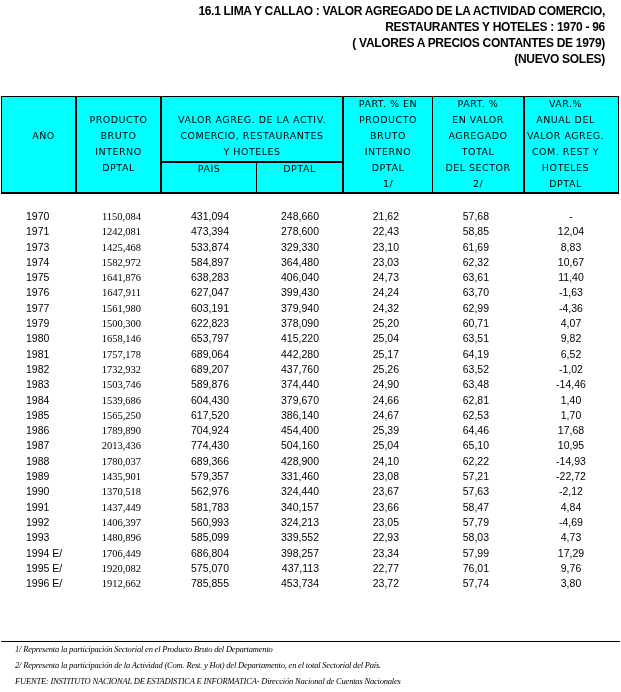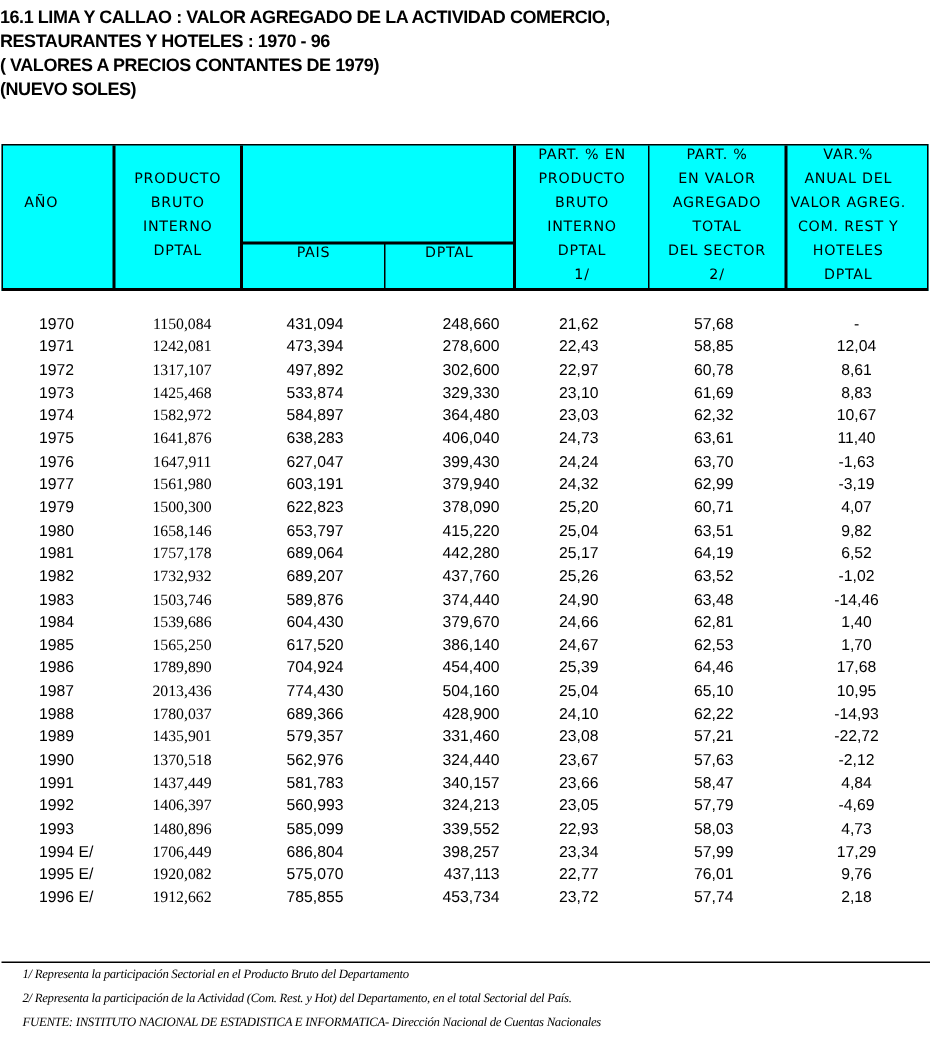--- a/index.html
+++ b/index.html
@@ -1,37 +1,37 @@
 <!DOCTYPE html>
 <html><head>
 <meta charset="utf-8">
 <style>
   html, body { margin:0; padding:0; background:#ffffff; }
   body { width:621px; height:692px; position:relative; overflow:hidden;
          font-family:"Liberation Sans", sans-serif; color:#000; }
-  .title { position:absolute; left:0; width:605px; text-align:left;
+  .title { position:absolute; left:0; width:605px; text-align:right;
            font-family:"Liberation Sans", sans-serif; font-weight:bold;
            font-size:12px; line-height:16px; letter-spacing:-0.3px; }
   .hdr { position:absolute; left:1px; top:96px; width:618px; height:98px;
          background:#00ffff; box-sizing:border-box;
          border-top:1px solid #000; border-left:1px solid #000; border-right:1px solid #000;
          border-bottom:2px solid #000; }
   .vline { position:absolute; top:0; bottom:0; width:2px; background:#000; }
   .vline.thin { width:1px; }
   .hline { position:absolute; height:2px; background:#000; }
   .hcell { position:absolute; font-size:9.5px; line-height:16px; text-align:center;
            letter-spacing:0.5px; font-family:"DejaVu Sans", sans-serif; }
   .rows { position:absolute; left:0; top:209px; width:621px; }
   .row { position:relative; height:15.3px; font-size:10.5px; line-height:15.3px;
          font-family:"Liberation Sans", sans-serif; }
   .row span { position:absolute; white-space:nowrap; }
   .c-year { left:26px; }
   .c-pbi { right:480px; text-align:right;font-family:Liberation Serif, serif; }
   .c-pais { right:392px; text-align:right; }
-  .c-dptal { right:288px; text-align:center; }
+  .c-dptal { right:302px; text-align:center; }
   .c-part1 { right:222px; text-align:left; }
   .c-part2 { right:132px; text-align:right; }
   .c-var { left:523px; width:96px; text-align:center; }
   .bottom-rule { position:absolute; left:1px; width:619px; top:641px; height:1px; background:#000; }
   .note { position:absolute; left:15px; font-family:"Liberation Serif", serif; font-style:italic;
           font-size:8.5px; line-height:13px; white-space:nowrap; letter-spacing:-0.2px; }
 </style>
 </head>
 <body>
 
@@ -44,29 +44,34 @@
 
 <div class="hdr">
   <div class="vline" style="left:73px"></div>
   <div class="vline" style="left:158px"></div>
   <div class="vline thin" style="left:254px; top:65px"></div>
   <div class="vline" style="left:340px"></div>
   <div class="vline thin" style="left:430px"></div>
   <div class="vline" style="left:521px"></div>
   <div class="hline" style="left:158px; width:184px; top:64px"></div>
 
-  <div class="hcell" style="left:0; width:51px; top:31px">AÑO</div>
+  <div class="hcell" style="left:16px; width:51px; top:31px">AÑO</div>
 
   <div class="hcell" style="left:75px; width:83px; top:15px">
     <div>PRODUCTO</div>
     <div>BRUTO</div>
     <div>INTERNO</div>
     <div>DPTAL</div>
   </div>
 
+  <div class="hcell" style="left:160px; width:180px; top:15px">
+    <div>VALOR AGREG. DE LA ACTIV.</div>
+    <div>COMERCIO, RESTAURANTES</div>
+    <div>Y HOTELES</div>
+  </div>
   <div class="hcell" style="left:160px; width:94px; top:64px">PAIS</div>
   <div class="hcell" style="left:255px; width:85px; top:64px">DPTAL</div>
 
   <div class="hcell" style="left:342px; width:88px; top:-1px">
     <div>PART. % EN</div>
     <div>PRODUCTO</div>
     <div>BRUTO</div>
     <div>INTERNO</div>
     <div>DPTAL</div>
     <div>1/</div>
@@ -104,29 +109,20 @@
     <div class="row">
       <span class="c-year">1971</span>
       <span class="c-pbi">1242,081</span>
       <span class="c-pais">473,394</span>
       <span class="c-dptal">278,600</span>
       <span class="c-part1">22,43</span>
       <span class="c-part2">58,85</span>
       <span class="c-var">12,04</span>
     </div>
     <div class="row">
-      <span class="c-year">1972</span>
-      <span class="c-pbi">1317,107</span>
-      <span class="c-pais">497,892</span>
-      <span class="c-dptal">302,600</span>
-      <span class="c-part1">22,97</span>
-      <span class="c-part2">60,78</span>
-      <span class="c-var">8,61</span>
-    </div>
-    <div class="row">
       <span class="c-year">1973</span>
       <span class="c-pbi">1425,468</span>
       <span class="c-pais">533,874</span>
       <span class="c-dptal">329,330</span>
       <span class="c-part1">23,10</span>
       <span class="c-part2">61,69</span>
       <span class="c-var">8,83</span>
     </div>
     <div class="row">
       <span class="c-year">1974</span>
@@ -155,21 +151,21 @@
       <span class="c-part2">63,70</span>
       <span class="c-var">-1,63</span>
     </div>
     <div class="row">
       <span class="c-year">1977</span>
       <span class="c-pbi">1561,980</span>
       <span class="c-pais">603,191</span>
       <span class="c-dptal">379,940</span>
       <span class="c-part1">24,32</span>
       <span class="c-part2">62,99</span>
-      <span class="c-var">-3,19</span>
+      <span class="c-var">-4,36</span>
     </div>
     <div class="row">
       <span class="c-year">1979</span>
       <span class="c-pbi">1500,300</span>
       <span class="c-pais">622,823</span>
       <span class="c-dptal">378,090</span>
       <span class="c-part1">25,20</span>
       <span class="c-part2">60,71</span>
       <span class="c-var">4,07</span>
     </div>
@@ -317,21 +313,21 @@
       <span class="c-part2">76,01</span>
       <span class="c-var">9,76</span>
     </div>
     <div class="row">
       <span class="c-year">1996 E/</span>
       <span class="c-pbi">1912,662</span>
       <span class="c-pais">785,855</span>
       <span class="c-dptal">453,734</span>
       <span class="c-part1">23,72</span>
       <span class="c-part2">57,74</span>
-      <span class="c-var">2,18</span>
+      <span class="c-var">3,80</span>
     </div>
   </div>
 
 <div class="bottom-rule"></div>
 
 <div class="note" style="top:643px">1/ Representa la participación Sectorial en el Producto Bruto del Departamento</div>
 <div class="note" style="top:659px">2/ Representa la participación de la Actividad (Com. Rest. y Hot) del Departamento, en el total Sectorial del País.</div>
 <div class="note" style="top:675px">FUENTE: INSTITUTO NACIONAL DE ESTADISTICA E INFORMATICA- Dirección Nacional de Cuentas Nacionales</div>
 
 </body></html>

